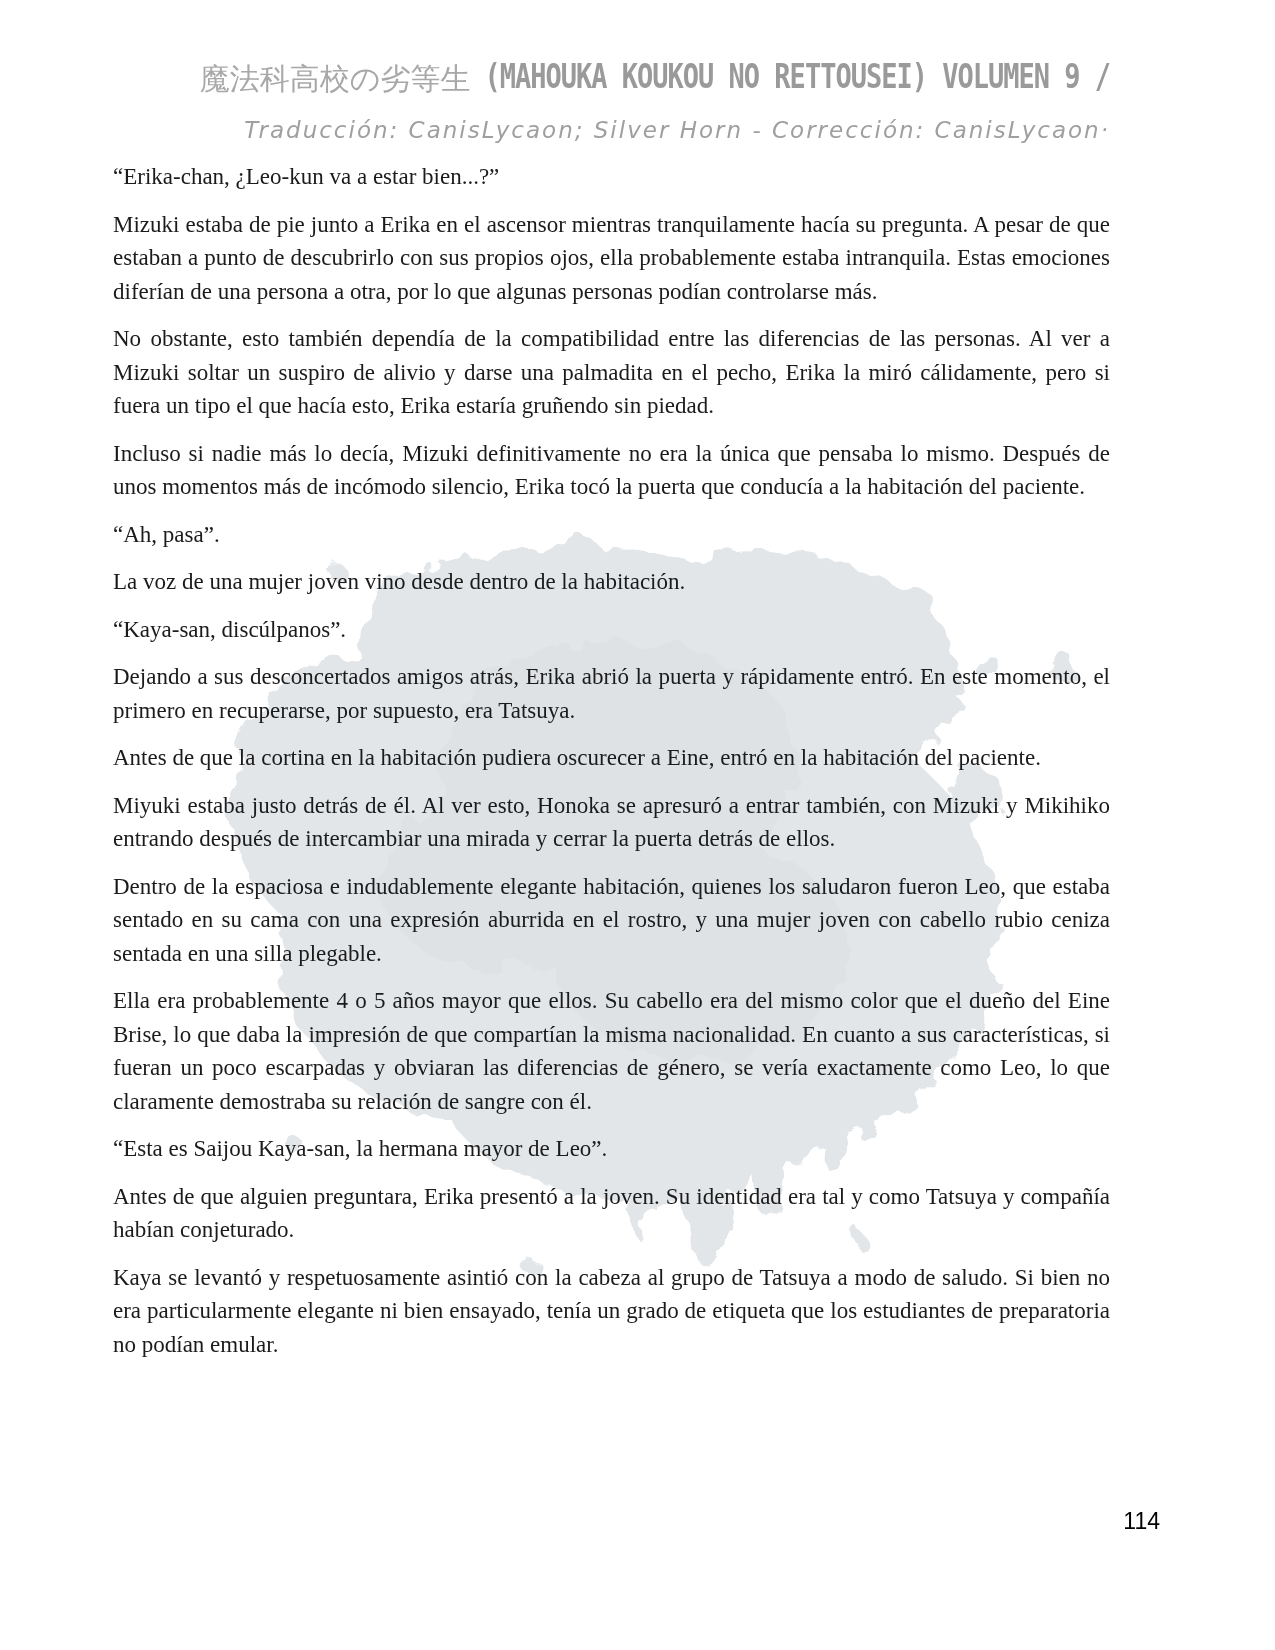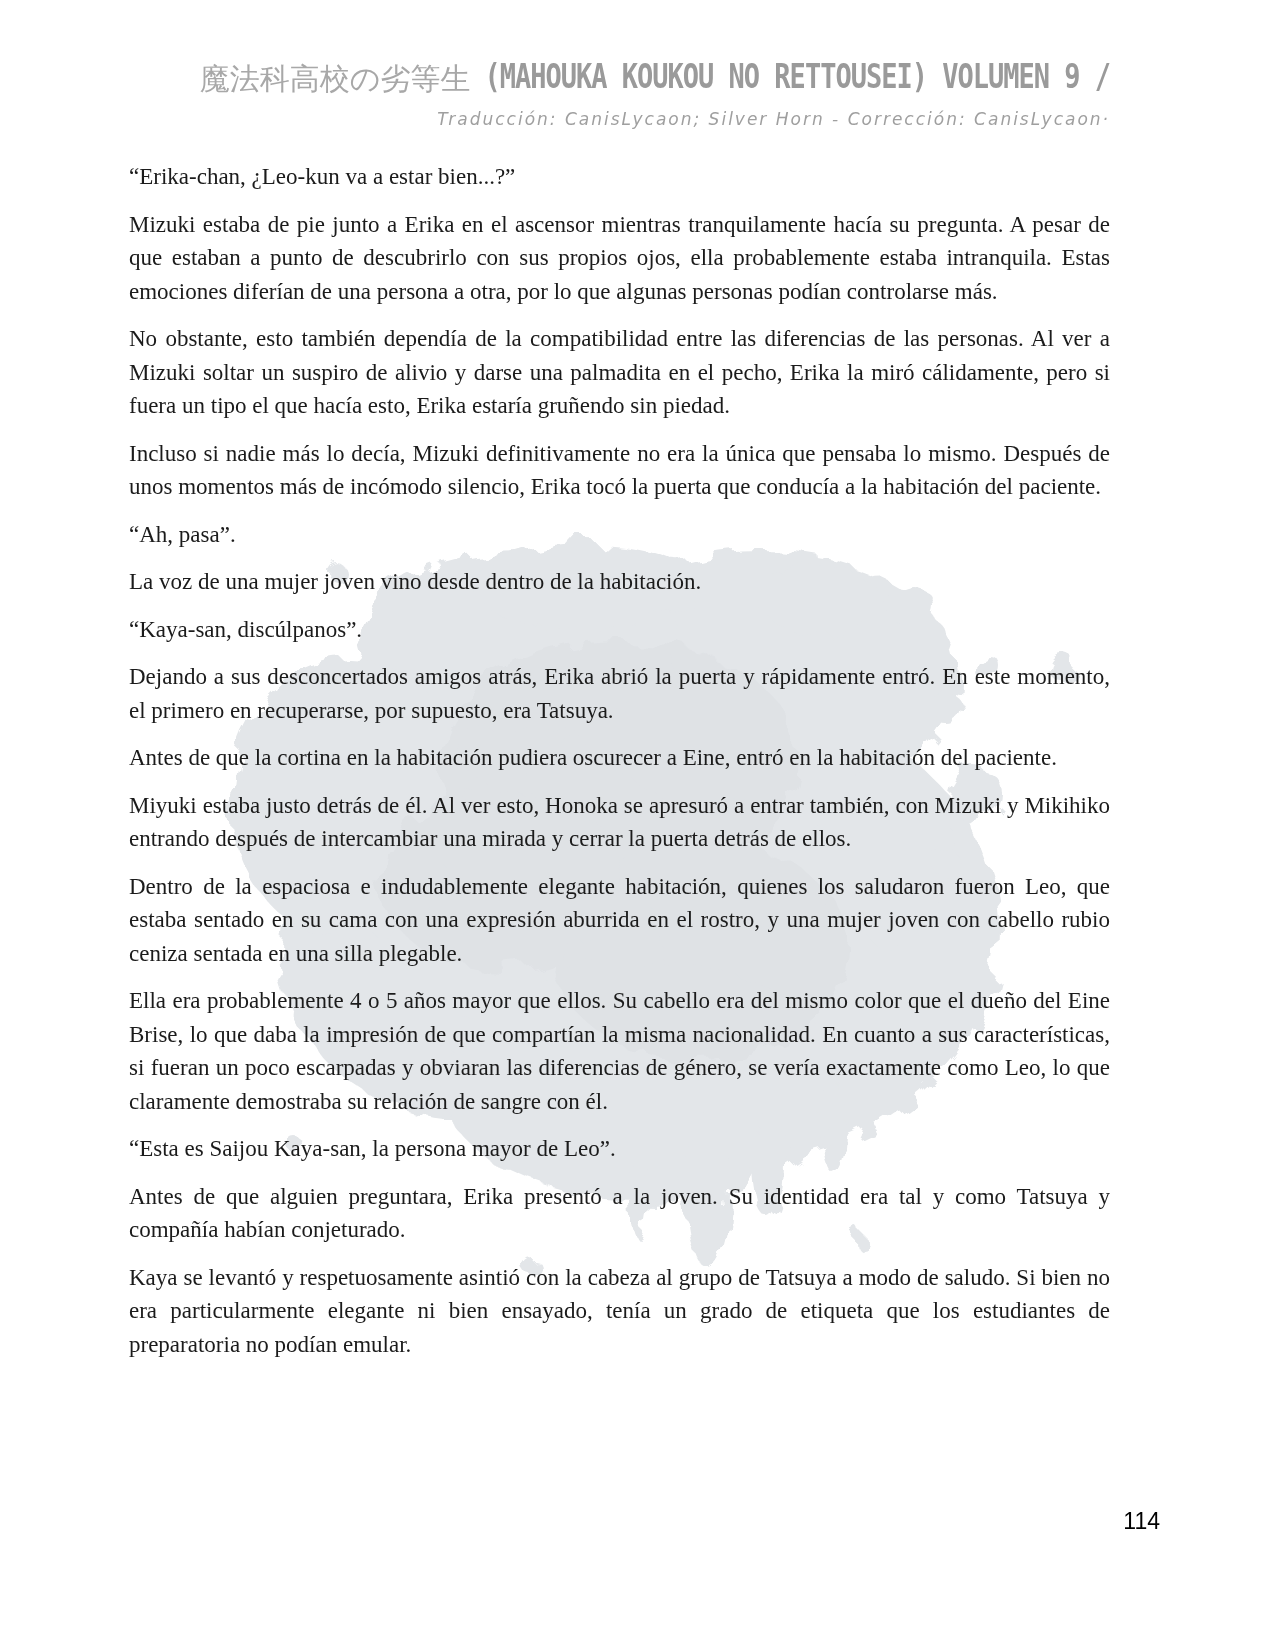--- a/index.html
+++ b/index.html
@@ -40,24 +40,24 @@
     font-family: "DejaVu Sans Mono", monospace;
     font-weight: bold;
     font-size: 27px;
     letter-spacing: -1px;
     color: #9a9a9a;
     transform: scaleY(1.28);
     transform-origin: 50% 88%;
     line-height: 1.1;
   }
   .credits-line {
-    margin-top: 14px;
+    margin-top: 22px;
     font-family: "DejaVu Sans", "Liberation Sans", sans-serif;
     font-style: italic;
-    font-size: 17px;
+    font-size: 23px;
     letter-spacing: 2px;
     color: #9f9f9f;
   }
 
   
   .watermark { position: absolute; inset: 0; z-index: 1; pointer-events: none; }
   .wm-svg { position: absolute; left: 0; top: 0; }
   .wm-text {
     position: absolute;
     left: 330px;
@@ -77,21 +77,21 @@
     position: absolute;
     left: 113px;
     top: 160px;
     width: 997px;
     z-index: 2;
     color: #1b1b1b;
     font-size: 23px;
     line-height: 33.5px;
   }
   .doc-body p {
-    margin: 0 0 14px 16px;
+    margin: 0 0 14px 0;
     text-align: justify;
     text-justify: inter-word;
   }
 
   
   .page-number {
     position: absolute;
     top: 1508px;
     right: 115px;
     font-family: "Liberation Sans", "DejaVu Sans", sans-serif;
@@ -163,20 +163,20 @@
     <p>No obstante, esto también dependía de la compatibilidad entre las diferencias de las personas. Al ver a Mizuki soltar un suspiro de alivio y darse una palmadita en el pecho, Erika la miró cálidamente, pero si fuera un tipo el que hacía esto, Erika estaría gruñendo sin piedad.</p>
     <p>Incluso si nadie más lo decía, Mizuki definitivamente no era la única que pensaba lo mismo. Después de unos momentos más de incómodo silencio, Erika tocó la puerta que conducía a la habitación del paciente.</p>
     <p>“Ah, pasa”.</p>
     <p>La voz de una mujer joven vino desde dentro de la habitación.</p>
     <p>“Kaya-san, discúlpanos”.</p>
     <p>Dejando a sus desconcertados amigos atrás, Erika abrió la puerta y rápidamente entró. En este momento, el primero en recuperarse, por supuesto, era Tatsuya.</p>
     <p>Antes de que la cortina en la habitación pudiera oscurecer a Eine, entró en la habitación del paciente.</p>
     <p>Miyuki estaba justo detrás de él. Al ver esto, Honoka se apresuró a entrar también, con Mizuki y Mikihiko entrando después de intercambiar una mirada y cerrar la puerta detrás de ellos.</p>
     <p>Dentro de la espaciosa e indudablemente elegante habitación, quienes los saludaron fueron Leo, que estaba sentado en su cama con una expresión aburrida en el rostro, y una mujer joven con cabello rubio ceniza sentada en una silla plegable.</p>
     <p>Ella era probablemente 4 o 5 años mayor que ellos. Su cabello era del mismo color que el dueño del Eine Brise, lo que daba la impresión de que compartían la misma nacionalidad. En cuanto a sus características, si fueran un poco escarpadas y obviaran las diferencias de género, se vería exactamente como Leo, lo que claramente demostraba su relación de sangre con él.</p>
-    <p>“Esta es Saijou Kaya-san, la persona mayor de Leo”.</p>
+    <p>“Esta es Saijou Kaya-san, la hermana mayor de Leo”.</p>
     <p>Antes de que alguien preguntara, Erika presentó a la joven. Su identidad era tal y como Tatsuya y compañía habían conjeturado.</p>
     <p>Kaya se levantó y respetuosamente asintió con la cabeza al grupo de Tatsuya a modo de saludo. Si bien no era particularmente elegante ni bien ensayado, tenía un grado de etiqueta que los estudiantes de preparatoria no podían emular.</p>
   </main>
 
   <div class="page-number">114</div>
 
 </div>
 
 </body></html>

